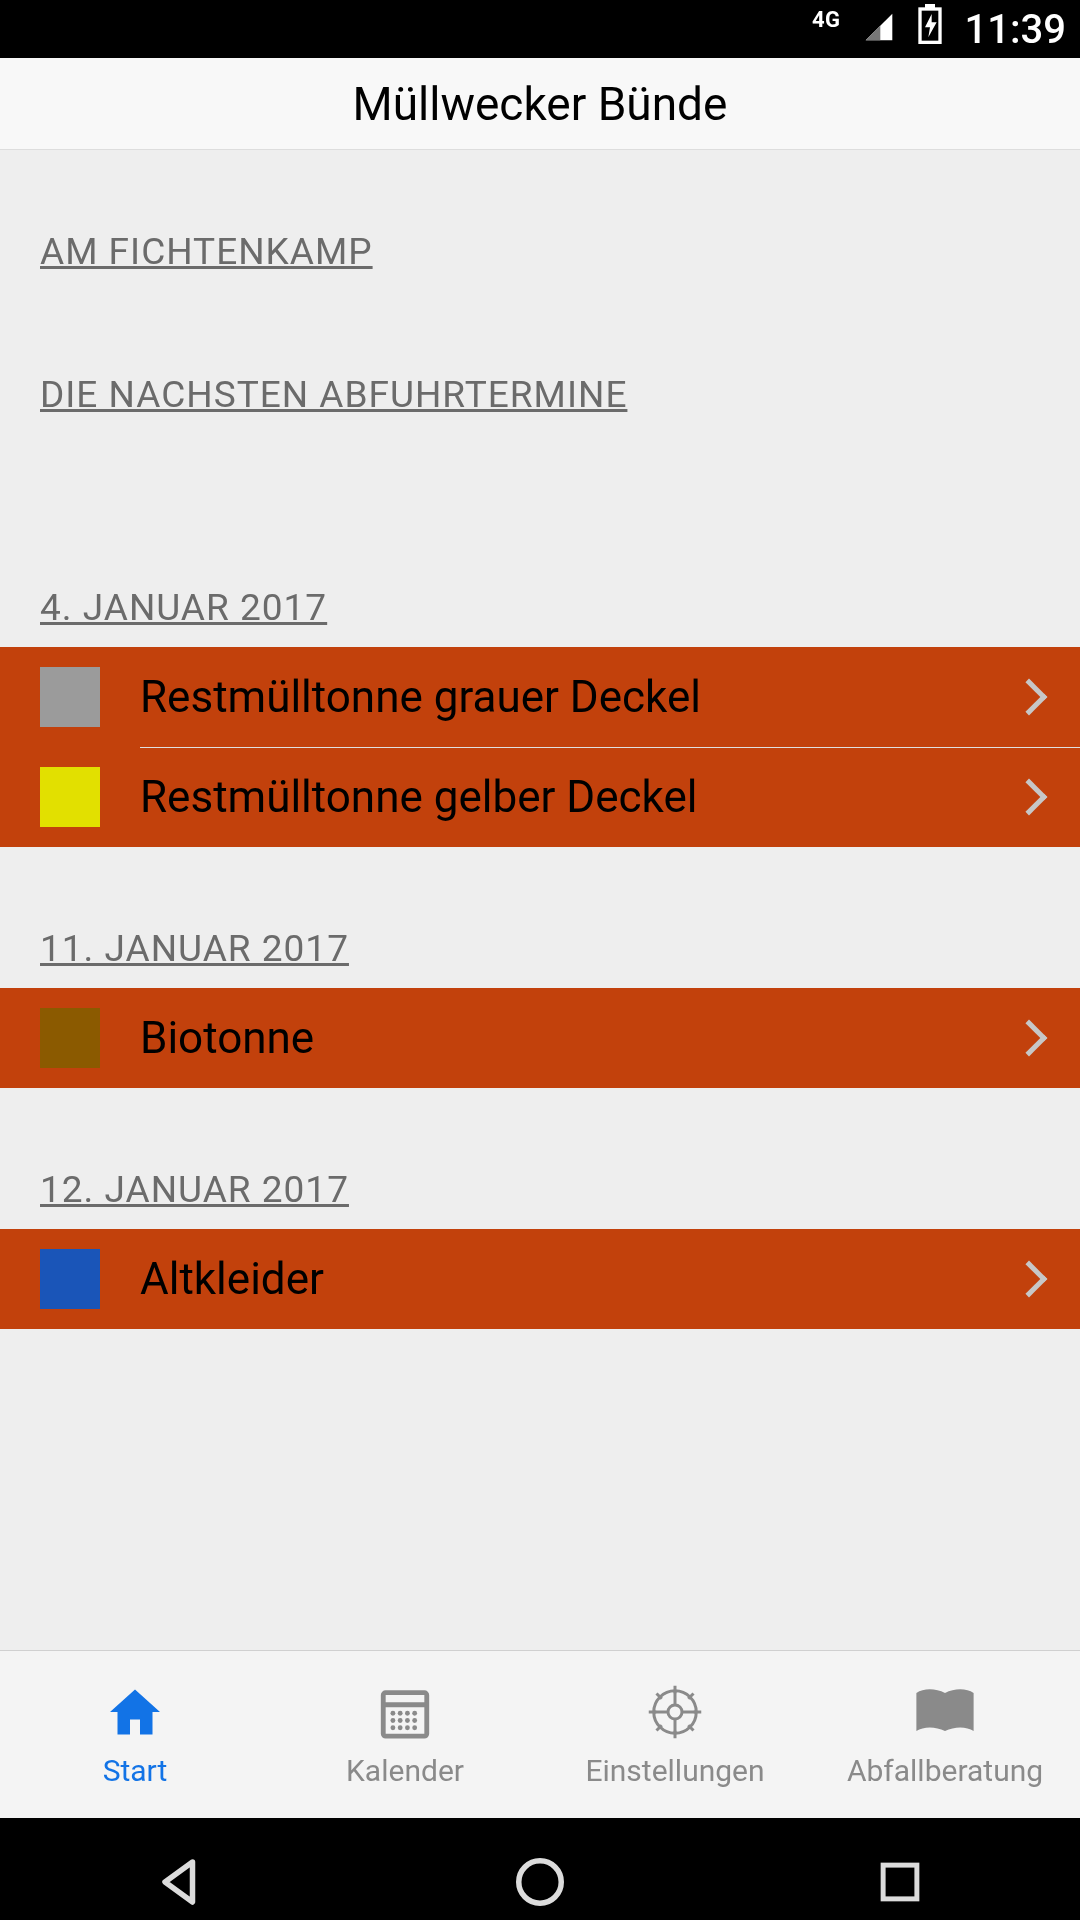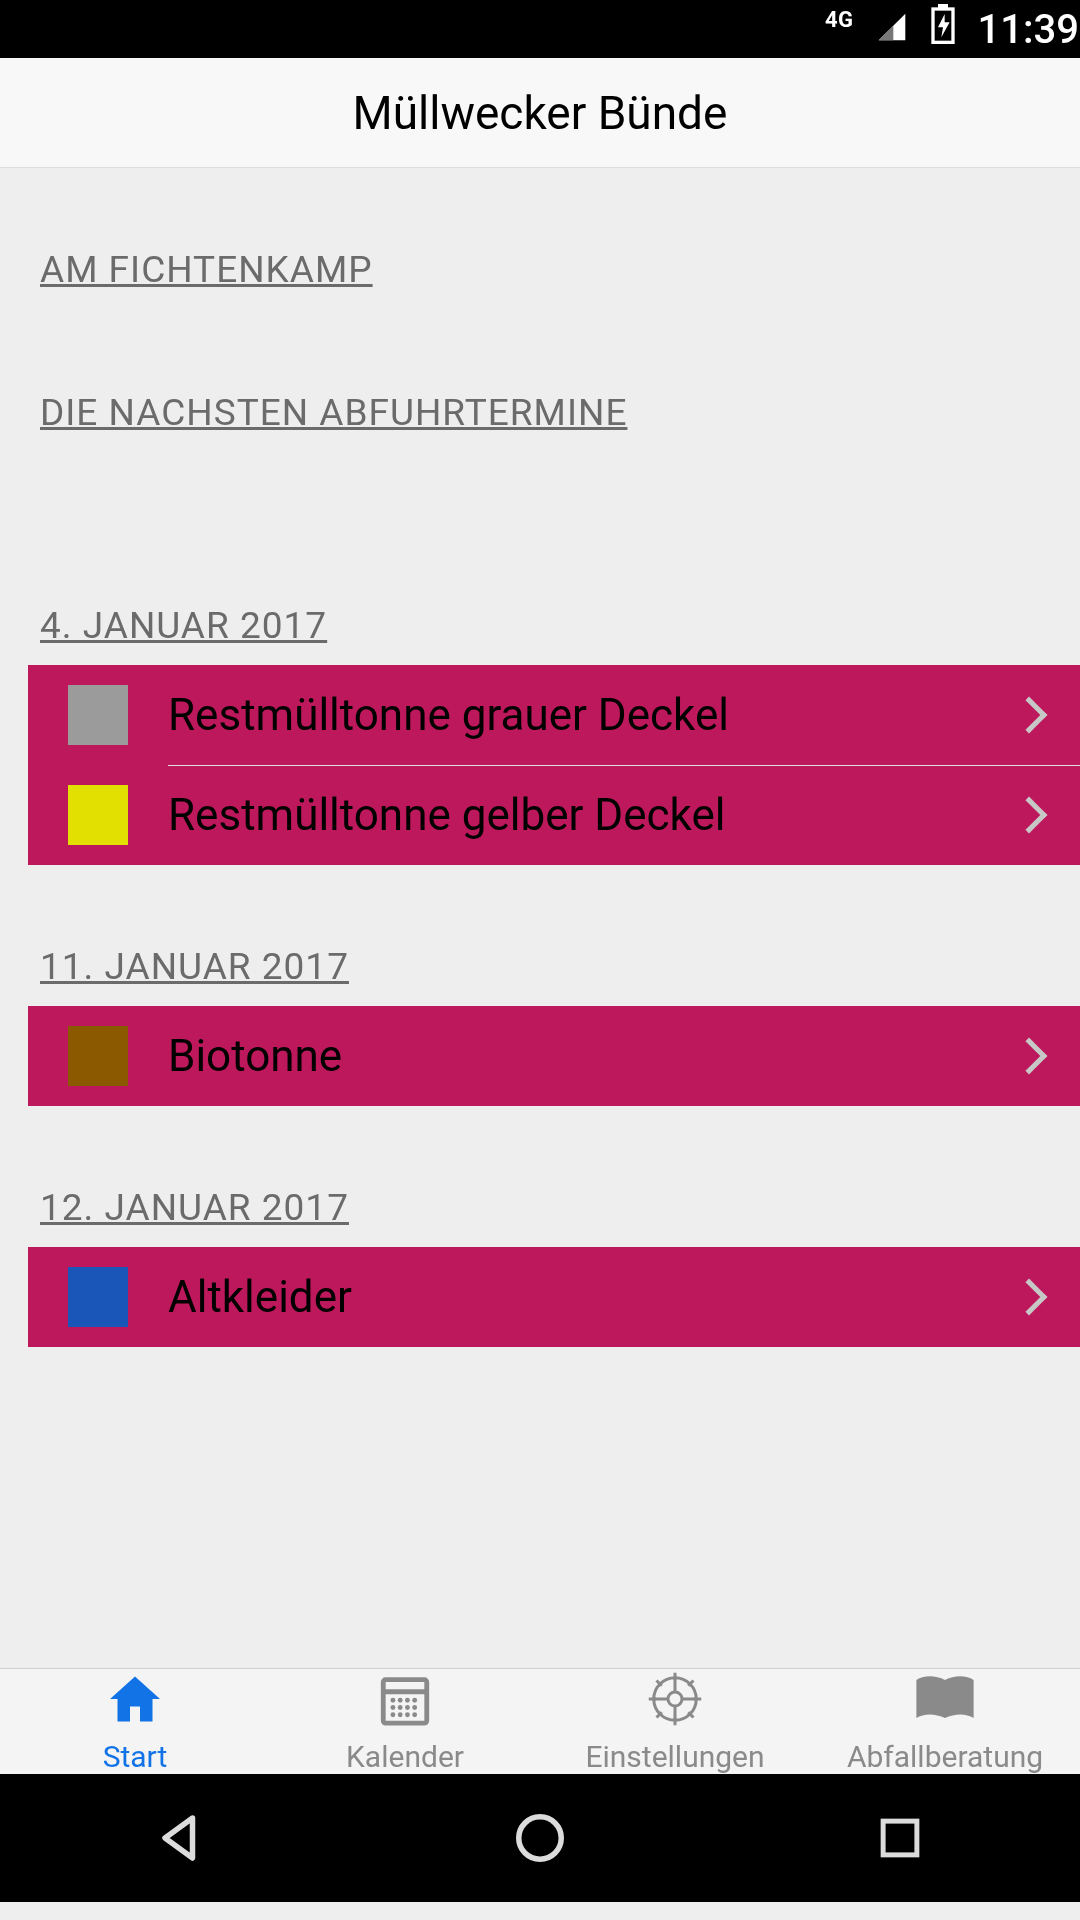--- a/index.html
+++ b/index.html
@@ -1,43 +1,43 @@
 <!DOCTYPE html>
 <html><head>
   <meta charset="utf-8">
   <style>
     * { margin: 0; padding: 0; box-sizing: border-box; }
     html, body { width: 1080px; height: 1920px; font-family: -apple-system, Roboto, "Helvetica Neue", Arial, sans-serif; background: #eeeeee; overflow: hidden; }
 
     
-    .status-bar { background: #000; height: 58px; display: flex; align-items: center; justify-content: flex-end; padding: 0 1px; color: #fff; font-size: 40px; font-weight: 500; gap: 22px; }
+    .status-bar { background: #000; height: 58px; display: flex; align-items: center; justify-content: flex-end; padding: 0 14px; color: #fff; font-size: 40px; font-weight: 500; gap: 22px; }
     .status-4g { font-size: 22px; font-weight: 700; letter-spacing: 0.5px; position: relative; top: -10px; }
 
     
-    .app-header { background: #f8f8f8; height: 110px; display: flex; align-items: center; justify-content: center; border-bottom: 1px solid #ddd; }
+    .app-header { background: #f8f8f8; height: 92px; display: flex; align-items: center; justify-content: center; border-bottom: 1px solid #ddd; }
     .app-header-title { font-size: 46px; color: #000; font-weight: 400; }
 
     
     .content { height: calc(1920px - 58px - 98px - 136px - 128px); overflow: hidden; background: #eeeeee; }
 
     .section-pad { padding: 80px 40px 0 40px; }
     .section-label { font-size: 37px; color: #6b6b6b; letter-spacing: 1px; font-weight: 400; text-decoration: underline; }
     .section-label.date { padding-bottom: 18px; }
     .section-label.first-date { padding-top: 90px; }
     .subhead-pad { padding: 100px 40px 0 40px; }
 
-    .list-group { background: #be185d; margin-left: 28px; }
+    .list-group { background: #c2410c; }
     .list-row { display: flex; align-items: center; height: 100px; padding: 0 30px 0 40px; position: relative; }
     .list-row:not(:first-child)::before { content: ""; position: absolute; left: 140px; right: 0; top: 0; height: 1px; background: #e0e0e0; }
     .swatch { width: 60px; height: 60px; flex: 0 0 60px; margin-right: 40px; }
     .row-label { flex: 1; font-size: 44px; color: #000; }
     .chev { width: 26px; height: 26px; border-top: 5px solid #c7c7c7; border-right: 5px solid #c7c7c7; transform: rotate(45deg); margin-right: 8px; }
 
     
-    .tab-bar { height: 106px; background: #f4f4f4; border-top: 1px solid #d0d0d0; display: flex; }
+    .tab-bar { height: 168px; background: #f4f4f4; border-top: 1px solid #d0d0d0; display: flex; }
     .tab-item { flex: 1; display: flex; flex-direction: column; align-items: center; justify-content: center; gap: 10px; color: #8a8a8a; font-size: 30px; }
     .tab-item.active { color: #1273e6; }
     .tab-icon { width: 62px; height: 62px; display: flex; align-items: center; justify-content: center; }
 
     
     .nav-bar { background: #000; height: 128px; display: flex; align-items: center; justify-content: space-around; }
     .nav-btn { width: 62px; height: 62px; display:flex; align-items:center; justify-content:center; }
   </style>
 </head>
 <body>

